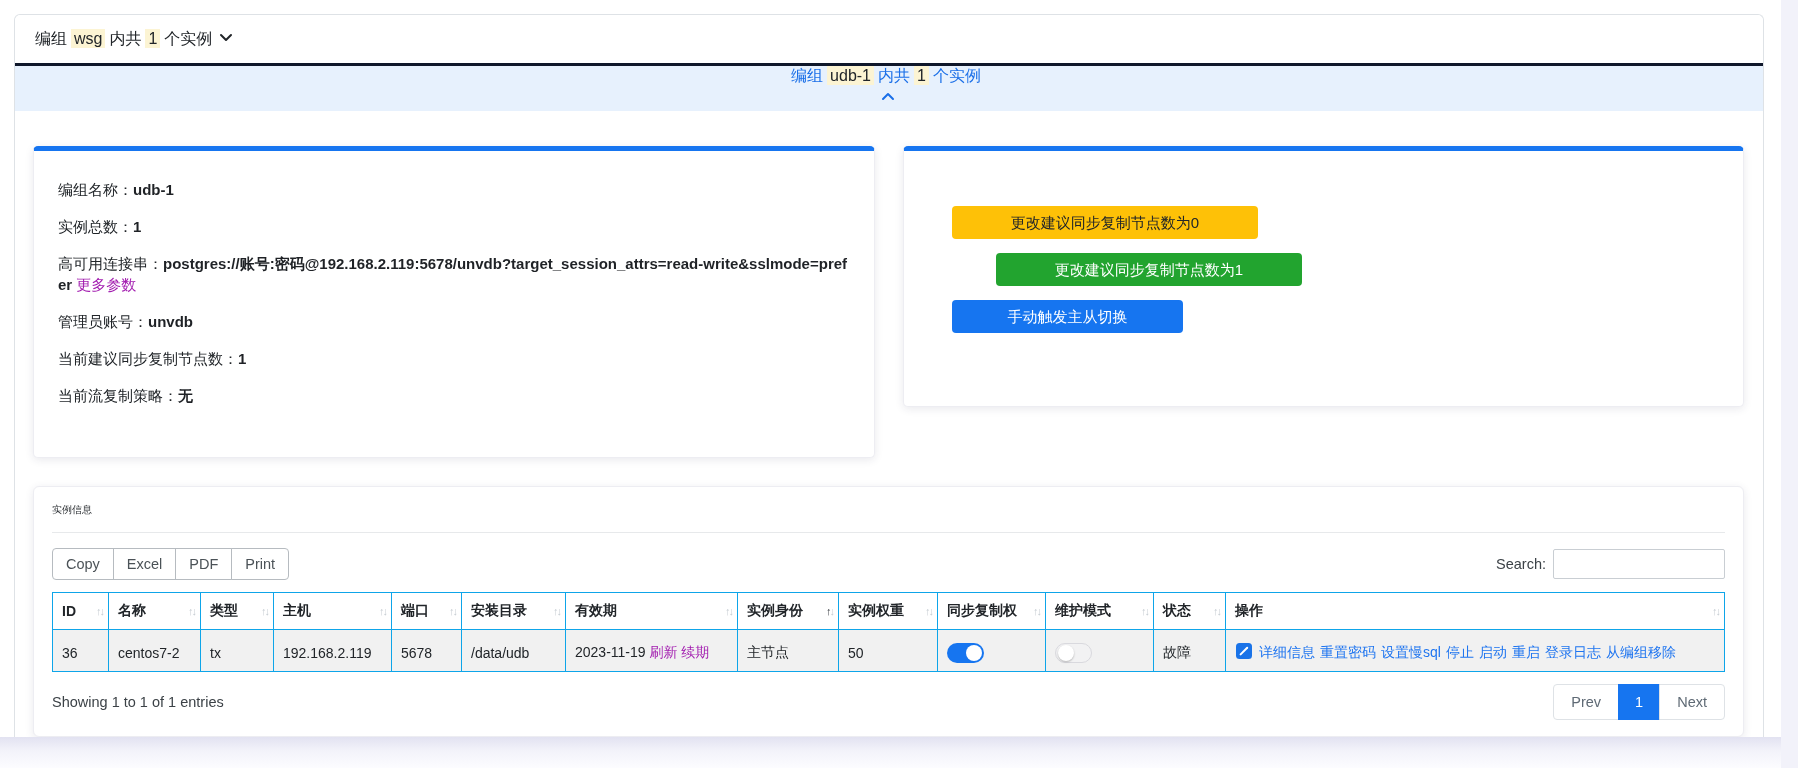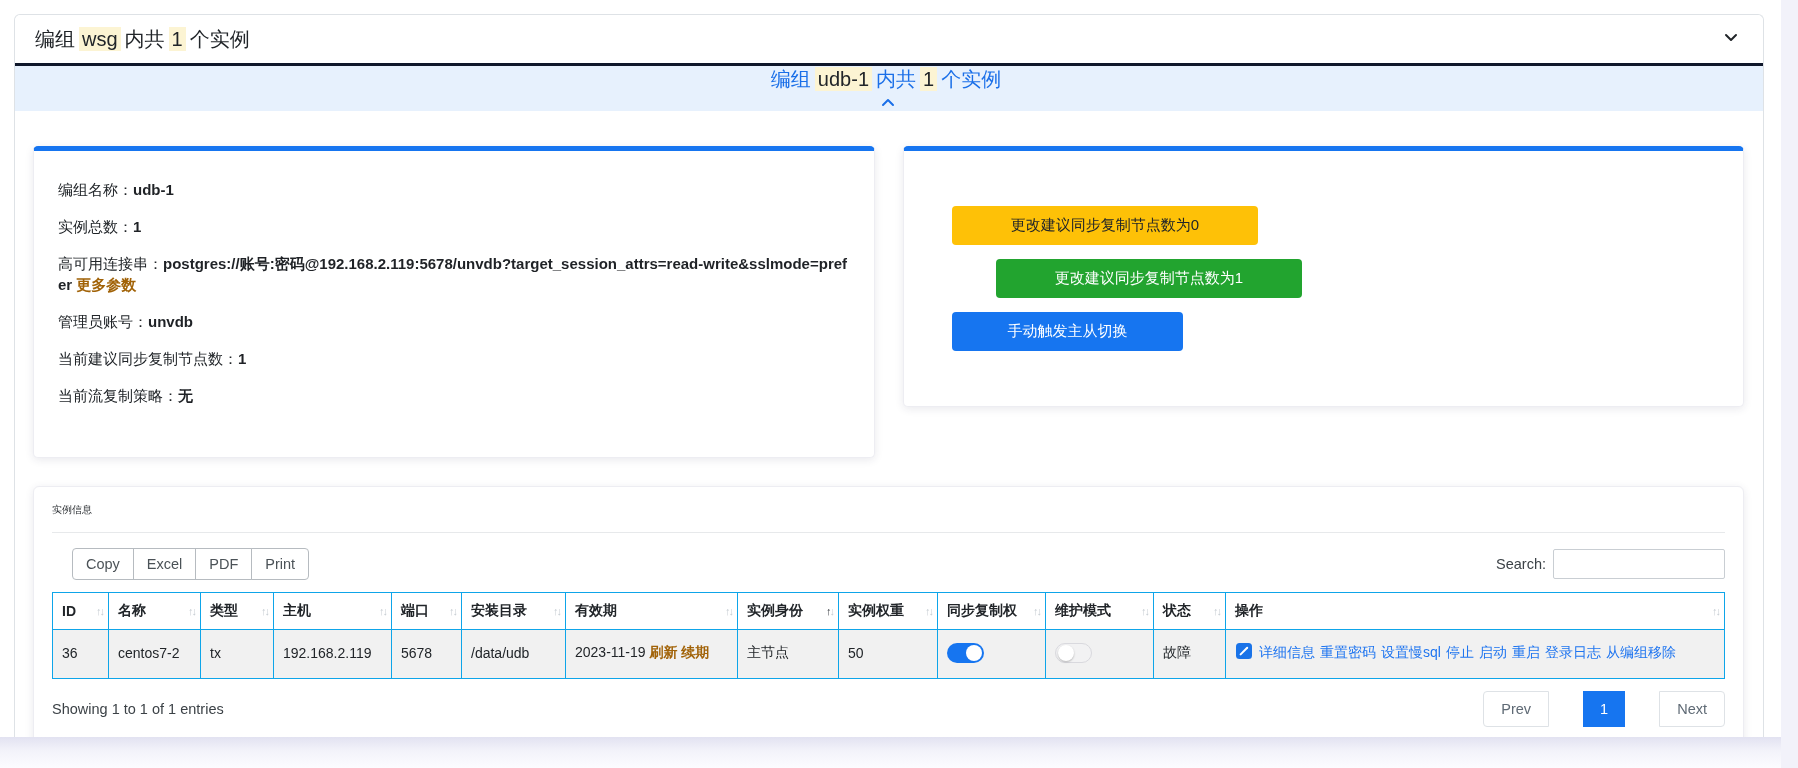--- a/index.html
+++ b/index.html
@@ -3,65 +3,65 @@
 <meta charset="utf-8">
 <style>
   * { box-sizing: border-box; margin: 0; padding: 0; }
   html,body { width: 1798px; height: 768px; background: #ffffff;
     font-family: "Liberation Sans", sans-serif; color: #212529; overflow: hidden; }
   .viewport { position: relative; width: 1798px; height: 768px; }
 
   
   .accordion { position: absolute; left: 14px; top: 14px; width: 1750px; height: 754px;
     border: 1px solid #dee2e6; border-bottom: none; border-radius: 6px 6px 0 0; background: #fff; }
-  .acc-header { height: 48px; display: flex; align-items: center; justify-content: space-between;
-    padding: 0 22px 0 20px; font-size: 20px; cursor: pointer; }
+  .acc-header { height: 48px; display: flex; align-items: center; 
+    padding: 0 22px 0 20px; font-size: 16px; cursor: pointer; }
   .acc-header.collapsed { background: #fff; color: #212529; border-radius: 6px 6px 0 0; }
   .acc-header.expanded { background: #e7f1fd; color: #1a6fe8; border-top: 3px solid #0f172a; flex-direction: column; }
   .acc-title > span, .acc-title > mark { margin-right: 4px; }
   mark.hl { background: #fcf4d3; color: #212529; padding: 1px 3px; }
   .chev { flex: 0 0 auto; }
 
   .acc-body { padding: 35px 19px 0 18px; background: #fff; }
 
   
   .cards-row { display: flex; gap: 28px; margin-bottom: 28px; align-items: flex-start; }
   .card { background: #fff; border: 1px solid #ededf2; border-radius: 5px;
     box-shadow: 0 2px 8px rgba(40,40,80,.10); }
   .card.topbar { border-top: 5px solid #1675f0; }
   .info-card { width: 845px; height: 312px; padding: 28px 20px 0 24px; }
   .info-card p { margin-bottom: 16px; font-size: 15px; line-height: 21px; color: #212529; }
   .info-card .lbl { color: #212529; }
   .info-card .val { font-weight: 700; color: #1f2226; word-break: break-all; }
-  a.lnk { color: #a16207; text-decoration: none; font-weight: bold; }
+  a.lnk { color: #a21caf; text-decoration: none; }
   .actions-card { width: 844px; height: 261px; padding: 55px 0 0 48px; }
-  .btn { display: block; border: none; border-radius: 4px; font-size: 15px; height: 39px;
+  .btn { display: block; border: none; border-radius: 4px; font-size: 15px; height: 33px;
     margin-bottom: 14px; cursor: pointer; font-family: inherit; padding: 8px 18px; }
   .btn-yellow { background: #fec107; color: #212529; width: 306px; }
   .btn-green  { background: #22a42f; color: #ffffff; width: 306px; margin-left: 44px; }
   .btn-blue   { background: #1675f0; color: #ffffff; width: 231px; }
 
   
   .table-card { width: 1711px; min-height: 249px; padding: 16px 18px 16px 18px; border-radius: 6px; }
   .table-title { font-size: 10px; color: #2b2f33; margin-bottom: 15px; }
   .table-card hr { border: none; border-top: 1px solid #e7e9eb; margin-bottom: 15px; }
   .toolbar { display: flex; justify-content: space-between; align-items: center; margin-bottom: 12px; }
-  .btn-group { display: inline-flex; margin-left: 20px; }
+  .btn-group { display: inline-flex; }
   .export-btn { background: #fff; border: 1px solid #b6bbc0; color: #4b5257; font-size: 14.5px;
     padding: 7px 13px; margin-left: -1px; cursor: pointer; font-family: inherit; }
   .export-btn:first-child { border-radius: 4px 0 0 4px; margin-left: 0; }
   .export-btn:last-child { border-radius: 0 4px 4px 0; }
   .searchbox { display: flex; align-items: center; gap: 7px; font-size: 14.5px; color: #3c4247; }
   .searchbox input { width: 172px; height: 30px; border: 1px solid #c9ced3; border-radius: 2px;
     padding: 0 6px; font-size: 14px; outline: none; }
 
   table.grid { width: 100%; border-collapse: collapse; table-layout: fixed; font-size: 14px; }
   .grid th, .grid td { border: 1px solid #0ea5e9; text-align: left; vertical-align: middle; }
   .grid th { font-weight: 700; padding: 9px 8px 9px 9px; background: #fff; position: relative; }
-  .grid td { padding: 12px 8px 15px 9px; background: #f1f1f1; color: #212529; }
+  .grid td { padding: 12px 8px 8px 9px; background: #f1f1f1; color: #212529; }
   .sort { position: absolute; right: 5px; top: 50%; transform: translateY(-50%);
     font-size: 11px; letter-spacing: -2px; color: #c6ccd2; }
   .sort .on { color: #33383d; }
   .c-id{width:56px}.c-name{width:92px}.c-type{width:73px}.c-host{width:118px}.c-port{width:70px}
   .c-dir{width:104px}.c-exp{width:172px}.c-role{width:101px}.c-weight{width:99px}
   .c-sync{width:108px}.c-maint{width:108px}.c-status{width:72px}
 
   .toggle { display: inline-block; width: 37px; height: 20px; border-radius: 10px; position: relative;
     vertical-align: middle; cursor: pointer; }
   .toggle.on { background: #1675f0; }
@@ -70,21 +70,21 @@
   .toggle.off { background: #f2f2f3; border: 1px solid #d9d9de; }
   .toggle.off::after { content:""; position:absolute; left:2px; top:1px; width:16px; height:16px;
     border-radius:50%; background:#fff; box-shadow: 0 1px 2px rgba(0,0,0,.25); }
 
   .ops { color: #1f75f0; }
   .ops .icon-edit { vertical-align: -3px; margin-right: 6px; }
   .ops a { color: #1f75f0; text-decoration: none; margin-right: 5px; }
 
   .table-footer { display: flex; justify-content: space-between; align-items: center; margin-top: 12px; }
   .showing { font-size: 14.5px; color: #3c4247; }
-  .pager { display: inline-flex; gap: 35px; }
+  .pager { display: inline-flex; }
   .page-item { border: 1px solid #dee2e6; background: #fff; color: #5f6a75; font-size: 14.5px;
     padding: 9px 17px; margin-left: -1px; cursor: pointer; font-family: inherit; text-decoration: none; }
   .page-item.first { border-radius: 4px 0 0 4px; margin-left: 0; }
   .page-item.last { border-radius: 0 4px 4px 0; }
   .page-item.active { background: #1675f0; border-color: #1675f0; color: #fff; padding: 9px 16px; }
 
   
   .bottom-band { position: absolute; left: 0; top: 737px; width: 1798px; height: 31px;
     background: linear-gradient(to bottom, #e2e2f1 0%, #f3f3fa 45%, #fcfcff 100%); z-index: 5; }
   .scroll-strip { position: absolute; right: 0; top: 0; width: 17px; height: 768px;

